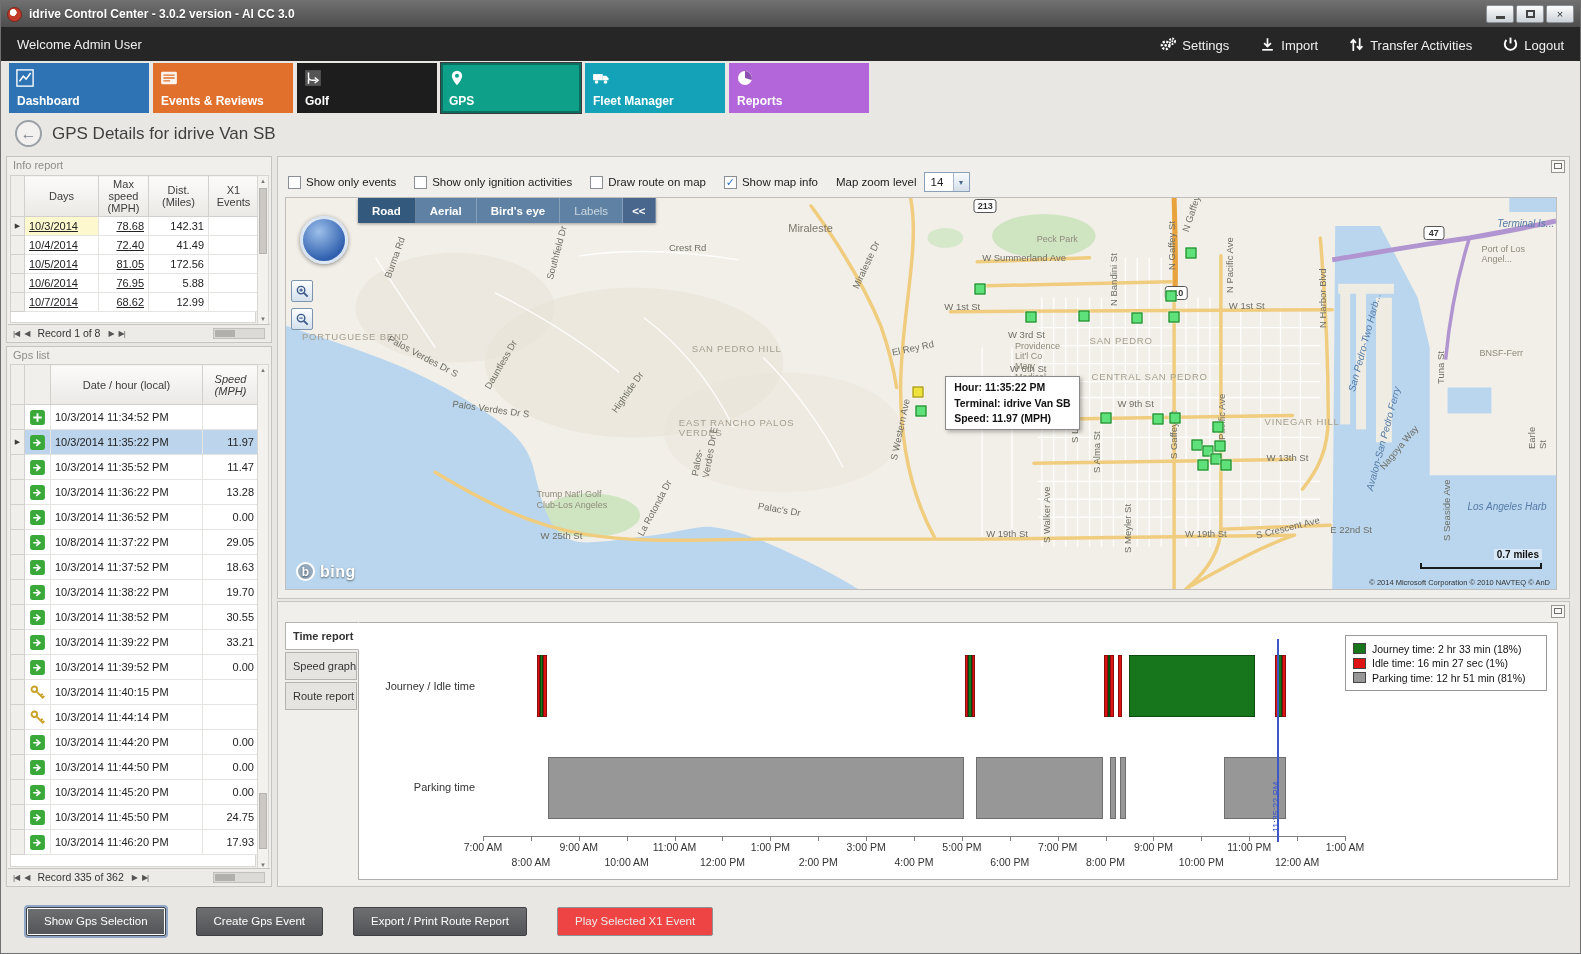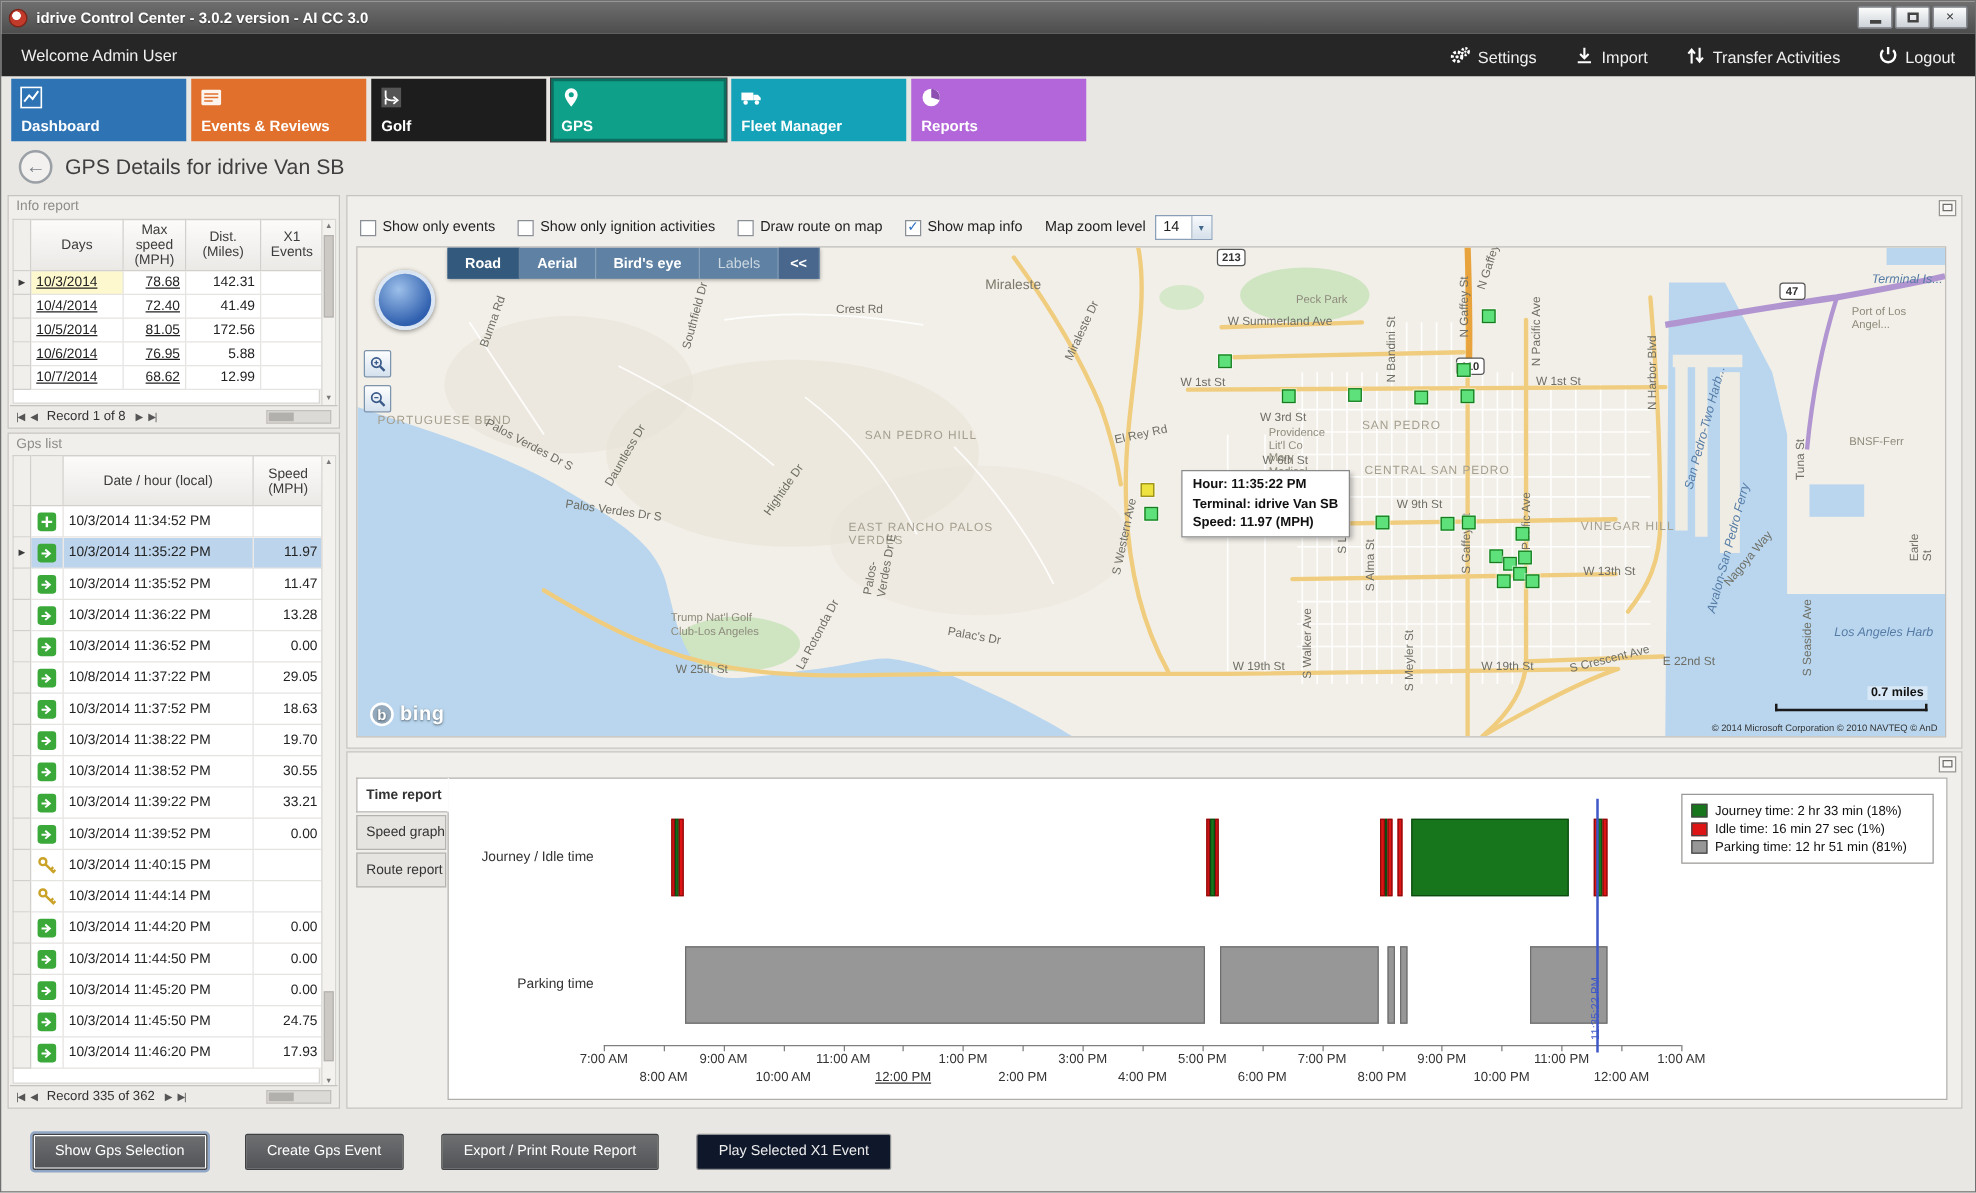--- a/index.html
+++ b/index.html
@@ -149,21 +149,21 @@
 .cursor-label{position:absolute;bottom:4px;transform:rotate(-90deg);transform-origin:0 100%;font-size:9px;white-space:nowrap;z-index:3}
 .chart-legend{position:absolute;right:10px;top:12px;width:202px;border:1px solid #9a9896;background:#fff;padding:4px 7px;z-index:2}
 .legend-row{display:flex;align-items:center;gap:6px;margin:2.5px 0}
 .legend-swatch{width:13px;height:11px;border:1px solid #444;flex:0 0 auto}
 .legend-label{font-size:10.5px;color:#111;white-space:nowrap}
 
 
 .footer{position:absolute;left:0;right:0;top:898px;height:44px;display:flex;align-items:center;padding-left:25px;gap:30px}
 .fbtn{height:29px;padding:0 17px;background:linear-gradient(#6e6f71,#535457);color:#fff;font-size:11.5px;border:1px solid #3f4043;border-radius:2px;cursor:pointer;font-family:inherit;white-space:nowrap}
 .fbtn.focused{box-shadow:0 0 0 1px #fff inset,0 0 0 2px #8fa6c6}
-.fbtn.disabled{background:#0f172a;border-color:#8f9092;color:#ececec;cursor:default}
+.fbtn.disabled{background:#ef4444;border-color:#8f9092;color:#ececec;cursor:default}
 </style>
 </head>
 <body>
 
 <div class="app">
 
   <div class="titlebar">
     <span class="app-icon"></span>
     <span class="title-text">idrive Control Center - 3.0.2 version - AI CC 3.0</span>
     <span class="win-btns">
@@ -358,21 +358,21 @@
 
   <div class="group g-gps">
     <span class="group-caption">Gps list</span>
     <div class="grid-backing"></div>
     <table class="grid grid-gps">
         <thead>
           <tr>
             <th class="col-ind" style="width: 14px;"></th>
             <th class="col-ind" style="width: 26px;"></th>
             <th style="width: 152px;">Date / hour (local)</th>
-            <th style="width: 56px;">Speed
+            <th style="width: 56px; font-style: italic;">Speed
 (MPH)</th>
           </tr>
         </thead>
         <tbody>
           <tr>
             <td class="ind"></td>
             <td class="icon-cell"><svg viewBox="0 0 16 16">
                 <rect x="1" y="1" width="14" height="14" rx="2.5" fill="#3aa93a"></rect>
                 <path d="M8 4 v8 M4 8 h8" stroke="#fff" stroke-width="1.8"></path>
               </svg></td>
@@ -844,21 +844,21 @@
           <div class="tickmark" style="left: 100%;"></div>
           <div class="cursor-line" style="left: 92.1111%; background: rgb(63, 88, 200);"></div>
           <div class="cursor-label" style="left: calc(92.1111% + 4px); color: rgb(63, 88, 200);">11:35:22 PM</div>
         </div>
       <div class="axis-labels">
           <div class="ticklabel row1" style="left: 0%;">7:00 AM</div>
           <div class="ticklabel row2" style="left: 5.55556%;">8:00 AM</div>
           <div class="ticklabel row1" style="left: 11.1111%;">9:00 AM</div>
           <div class="ticklabel row2" style="left: 16.6667%;">10:00 AM</div>
           <div class="ticklabel row1" style="left: 22.2222%;">11:00 AM</div>
-          <div class="ticklabel row2" style="left: 27.7778%; text-decoration: underline;">12:00 PM</div>
+          <div class="ticklabel row2" style="left: 27.7778%;">12:00 PM</div>
           <div class="ticklabel row1" style="left: 33.3333%;">1:00 PM</div>
           <div class="ticklabel row2" style="left: 38.8889%;">2:00 PM</div>
           <div class="ticklabel row1" style="left: 44.4444%;">3:00 PM</div>
           <div class="ticklabel row2" style="left: 50%;">4:00 PM</div>
           <div class="ticklabel row1" style="left: 55.5556%;">5:00 PM</div>
           <div class="ticklabel row2" style="left: 61.1111%;">6:00 PM</div>
           <div class="ticklabel row1" style="left: 66.6667%;">7:00 PM</div>
           <div class="ticklabel row2" style="left: 72.2222%;">8:00 PM</div>
           <div class="ticklabel row1" style="left: 77.7778%;">9:00 PM</div>
           <div class="ticklabel row2" style="left: 83.3333%;">10:00 PM</div>

